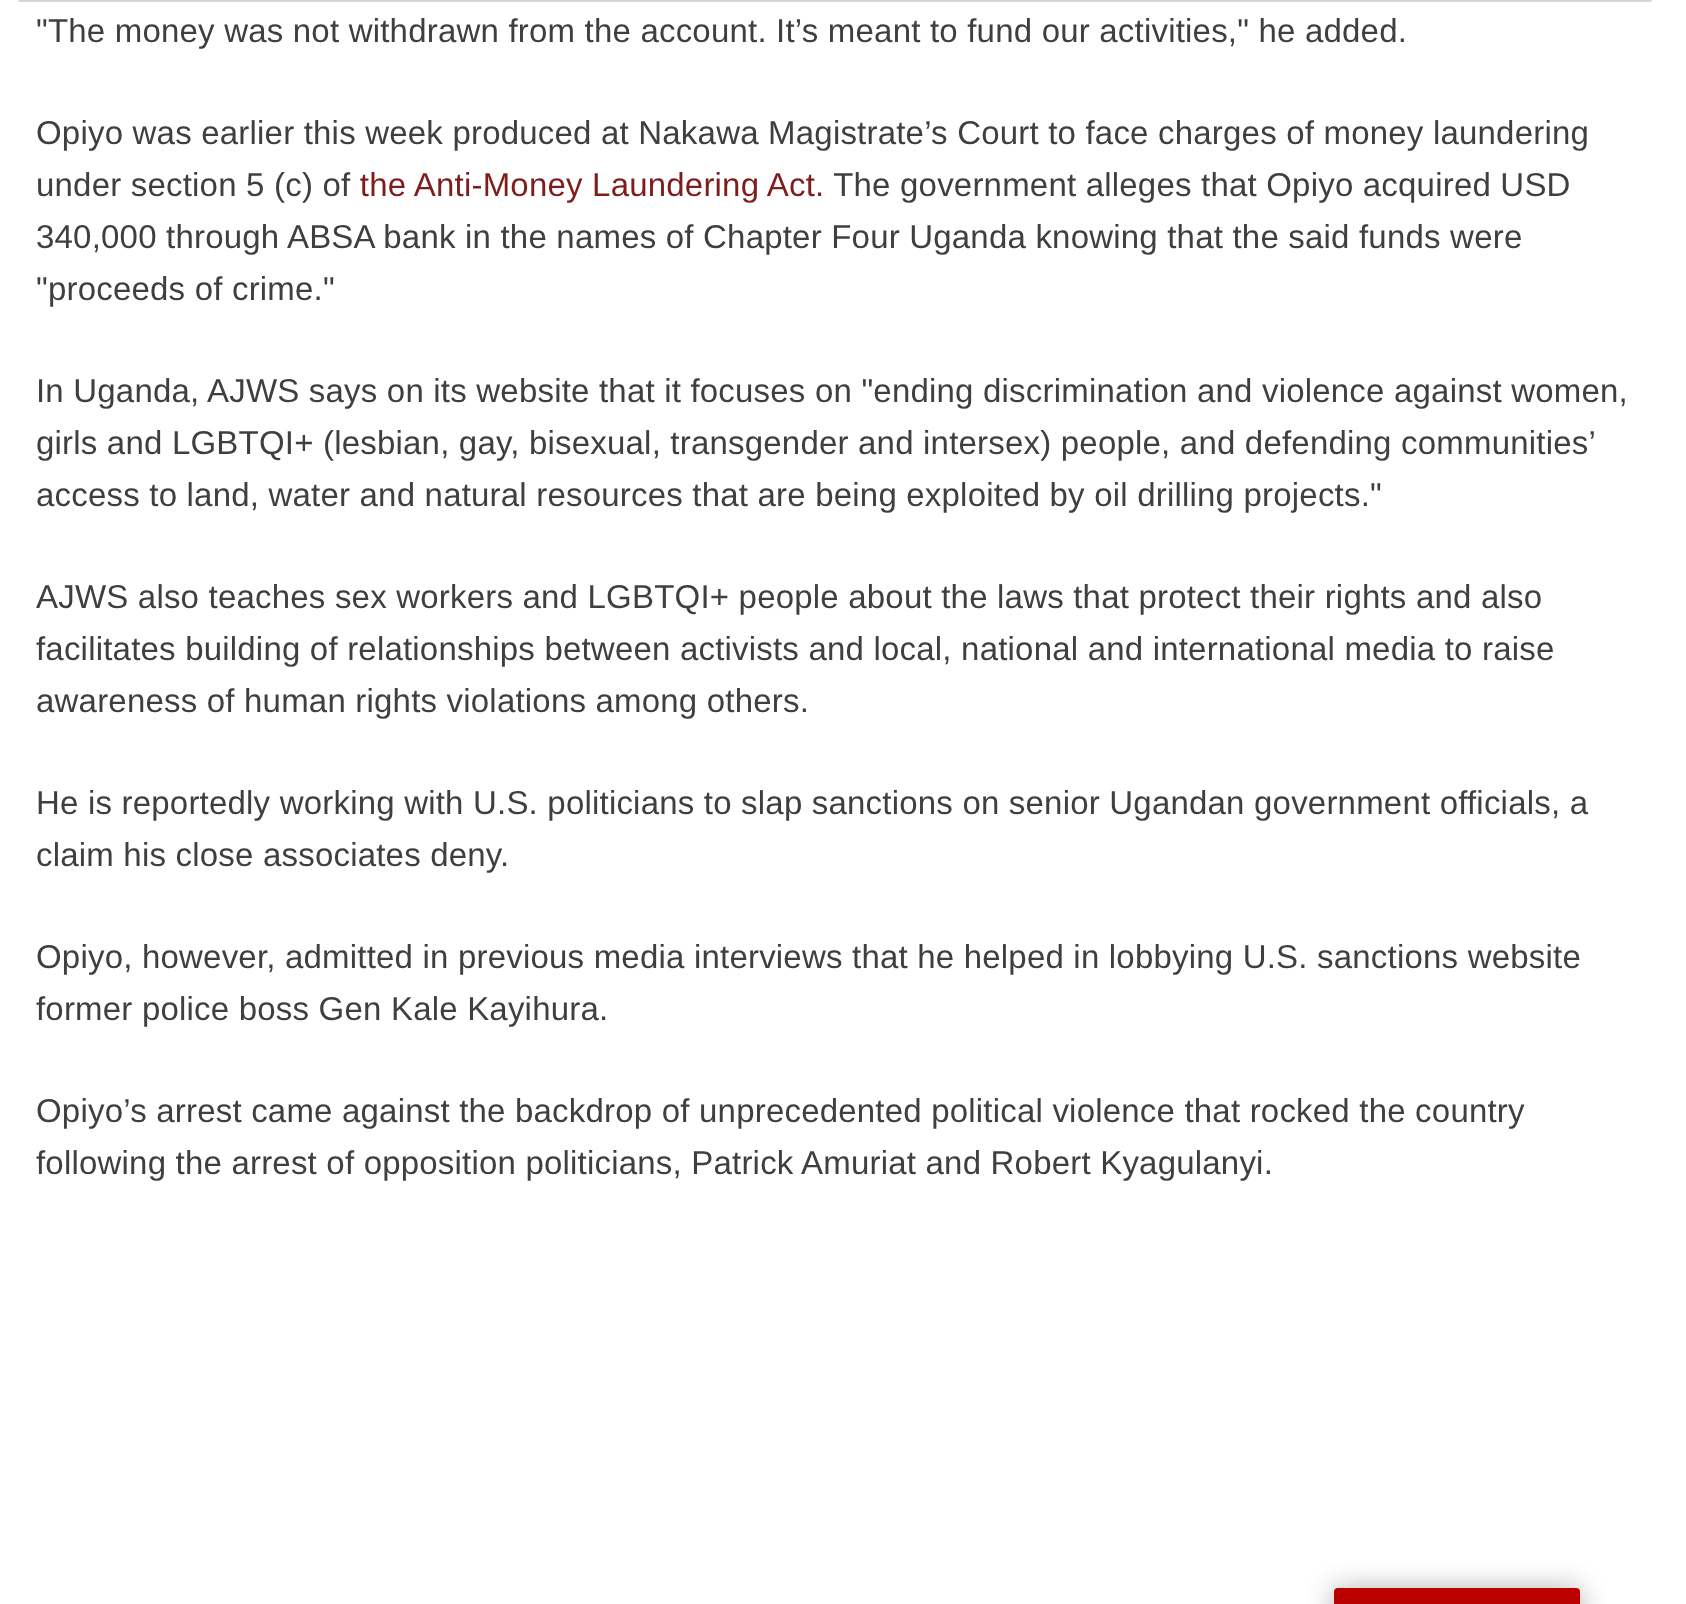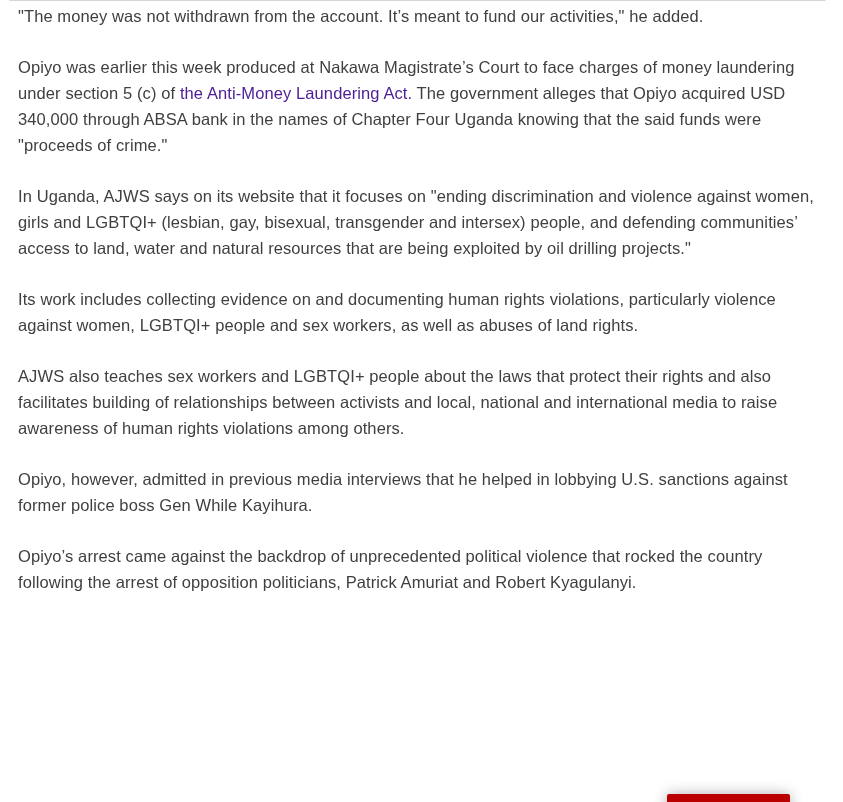--- a/index.html
+++ b/index.html
@@ -27,21 +27,21 @@
     width: 808px;
   }
   .article p {
     font-size: 16.5px;
     line-height: 26px;
     color: #3f3f3f;
     margin: 0 0 25px 0;
     letter-spacing: 0.1px;
   }
   .article a.inline-link {
-    color: #4c1d95;
+    color: #7f1d1d;
     text-decoration: none;
     cursor: pointer;
   }
   .floating-button {
     position: absolute;
     top: 794px;
     left: 667px;
     width: 123px;
     height: 38px;
     background: #bb0000;
@@ -60,26 +60,26 @@
   <p>
     <span>"The money was not withdrawn from the account. It’s meant to fund our activities," he added.</span>
   </p>
   <p>
     <span>Opiyo was earlier this week produced at Nakawa Magistrate’s Court to face charges of money laundering under section 5 (c) of </span><a class="inline-link">the Anti-Money Laundering Act.</a><span> The government alleges that Opiyo acquired USD 340,000 through ABSA bank in the names of Chapter Four Uganda knowing that the said funds were "proceeds of crime."</span>
   </p>
   <p>
     <span>In Uganda, AJWS says on its website that it focuses on "ending discrimination and violence against women, girls and LGBTQI+ (lesbian, gay, bisexual, transgender and intersex) people, and defending communities’ access to land, water and natural resources that are being exploited by oil drilling projects."</span>
   </p>
   <p>
-    <span>Its work includes collecting evidence on and documenting human rights violations, particularly violence against women, LGBTQI+ people and sex workers, as well as abuses of land rights.</span>
-  </p>
-  <p>
     <span>AJWS also teaches sex workers and LGBTQI+ people about the laws that protect their rights and also facilitates building of relationships between activists and local, national and international media to raise awareness of human rights violations among others.</span>
   </p>
   <p>
-    <span>Opiyo, however, admitted in previous media interviews that he helped in lobbying U.S. sanctions against former police boss Gen While Kayihura.</span>
+    <span>He is reportedly working with U.S. politicians to slap sanctions on senior Ugandan government officials, a claim his close associates deny.</span>
+  </p>
+  <p>
+    <span>Opiyo, however, admitted in previous media interviews that he helped in lobbying U.S. sanctions website former police boss Gen Kale Kayihura.</span>
   </p>
   <p>
     <span>Opiyo’s arrest came against the backdrop of unprecedented political violence that rocked the country following the arrest of opposition politicians, Patrick Amuriat and Robert Kyagulanyi.</span>
   </p>
 </div>
 
 <button class="floating-button" aria-label="floating action button"></button>
 
 </body></html>

